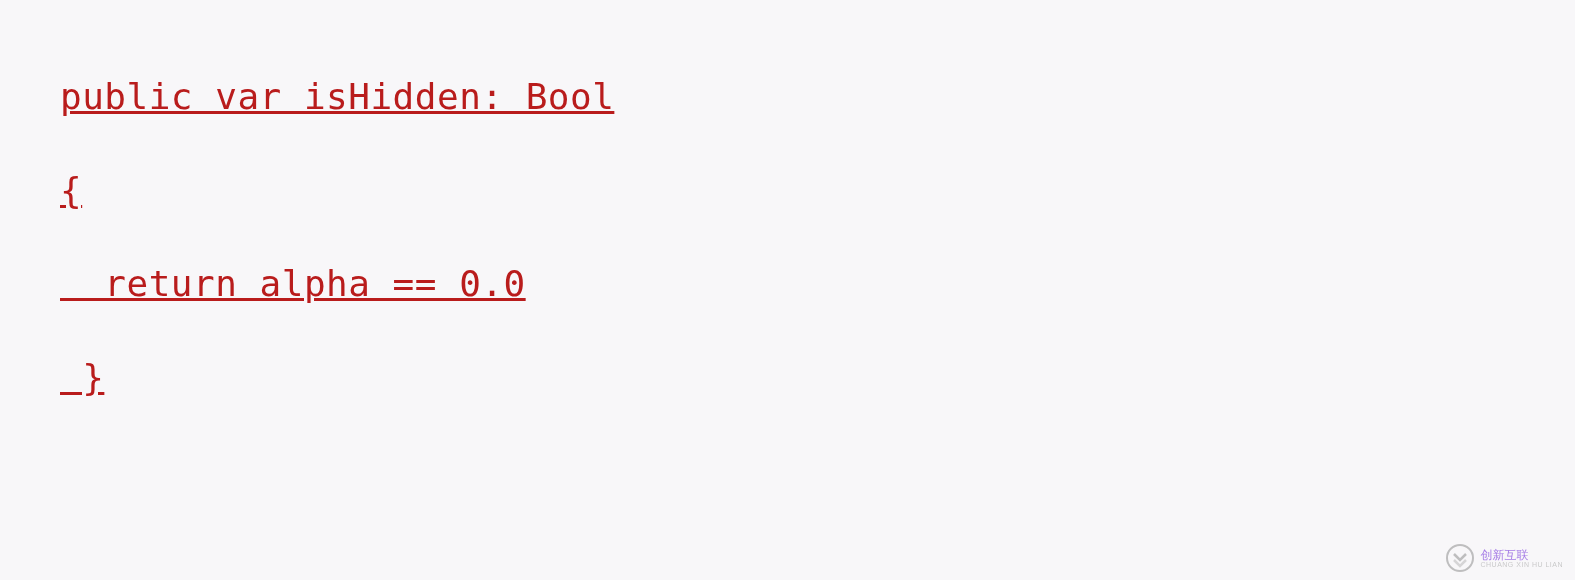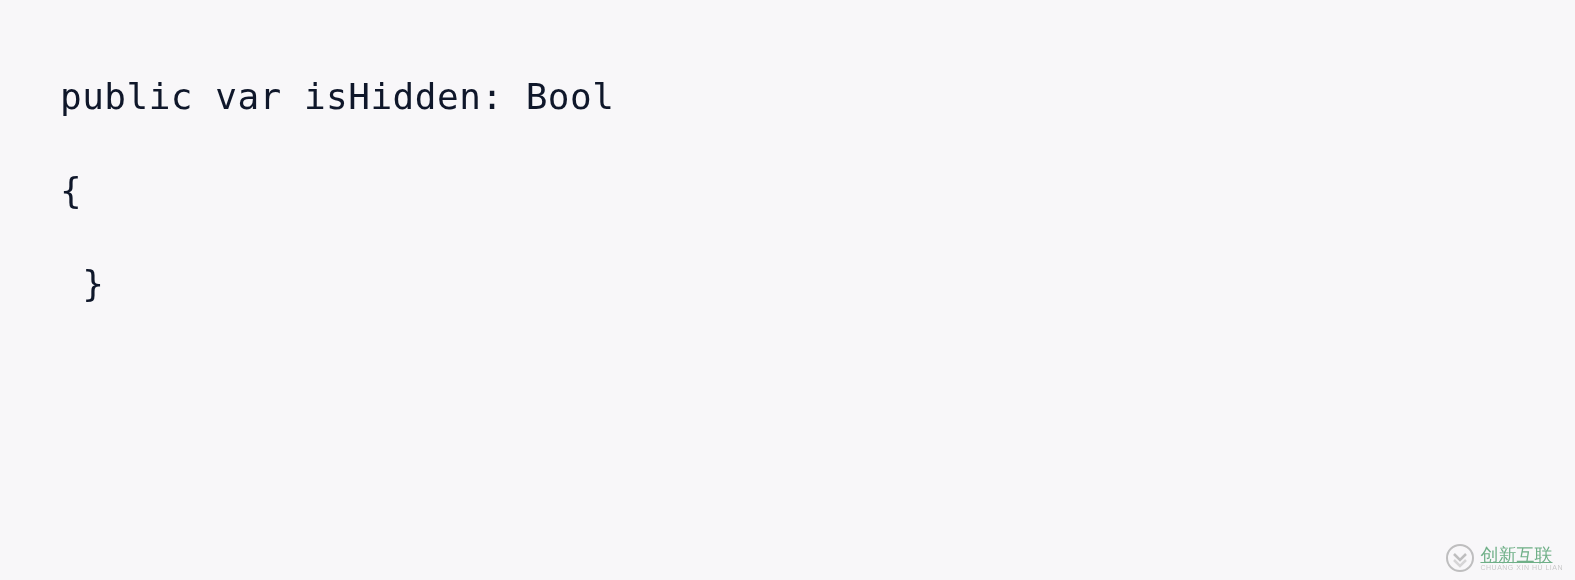--- a/index.html
+++ b/index.html
@@ -12,22 +12,23 @@
       height: 580px;
       background-color: #f8f7f9;
       font-family: "SF Mono", "Menlo", "Monaco", "Consolas", monospace;
       position: relative;
       overflow: hidden;
     }
     .code-block {
       padding: 50px 60px;
       font-size: 36px;
       line-height: 2.6;
-      color: #0f172a;
+      color: #b91c1c;
       letter-spacing: 0.5px;
+      text-decoration: underline;
     }
     .code-line {
       white-space: pre;
     }
     .bold {
       font-weight: bold;
     }
     .watermark {
       position: absolute;
       bottom: 8px;
@@ -44,38 +45,38 @@
       align-items: center;
       justify-content: center;
     }
     .watermark-text {
       display: flex;
       flex-direction: column;
       line-height: 1;
     }
     .watermark-main {
       font-family: sans-serif;
-      font-size: 18px;
-      color: #15803d;
+      font-size: 12px;
+      color: #6d28d9;
       font-weight: 500;
-      text-decoration: underline;
     }
     .watermark-sub {
       font-family: sans-serif;
       font-size: 7px;
       color: #aaa;
       letter-spacing: 0.5px;
     }
   </style>
 </head>
 <body>
 
 <div class="code-block">
   <div class="code-line">public var isHidden: Bool</div>
   <div class="code-line">{</div>
+  <div class="code-line">  return alpha == 0.0</div>
   <div class="code-line"> }</div>
 </div>
 
 <div class="watermark">
   <div class="watermark-icon">
     <svg viewBox="0 0 28 28" width="28" height="28">
       <circle cx="14" cy="14" r="13" fill="none" stroke="#999" stroke-width="2"></circle>
       <path d="M 8 10 L 14 16 L 20 10" fill="none" stroke="#999" stroke-width="2.5"></path>
       <path d="M 8 16 L 14 22 L 20 16" fill="none" stroke="#999" stroke-width="2.5" opacity="0.6"></path>
     </svg>

